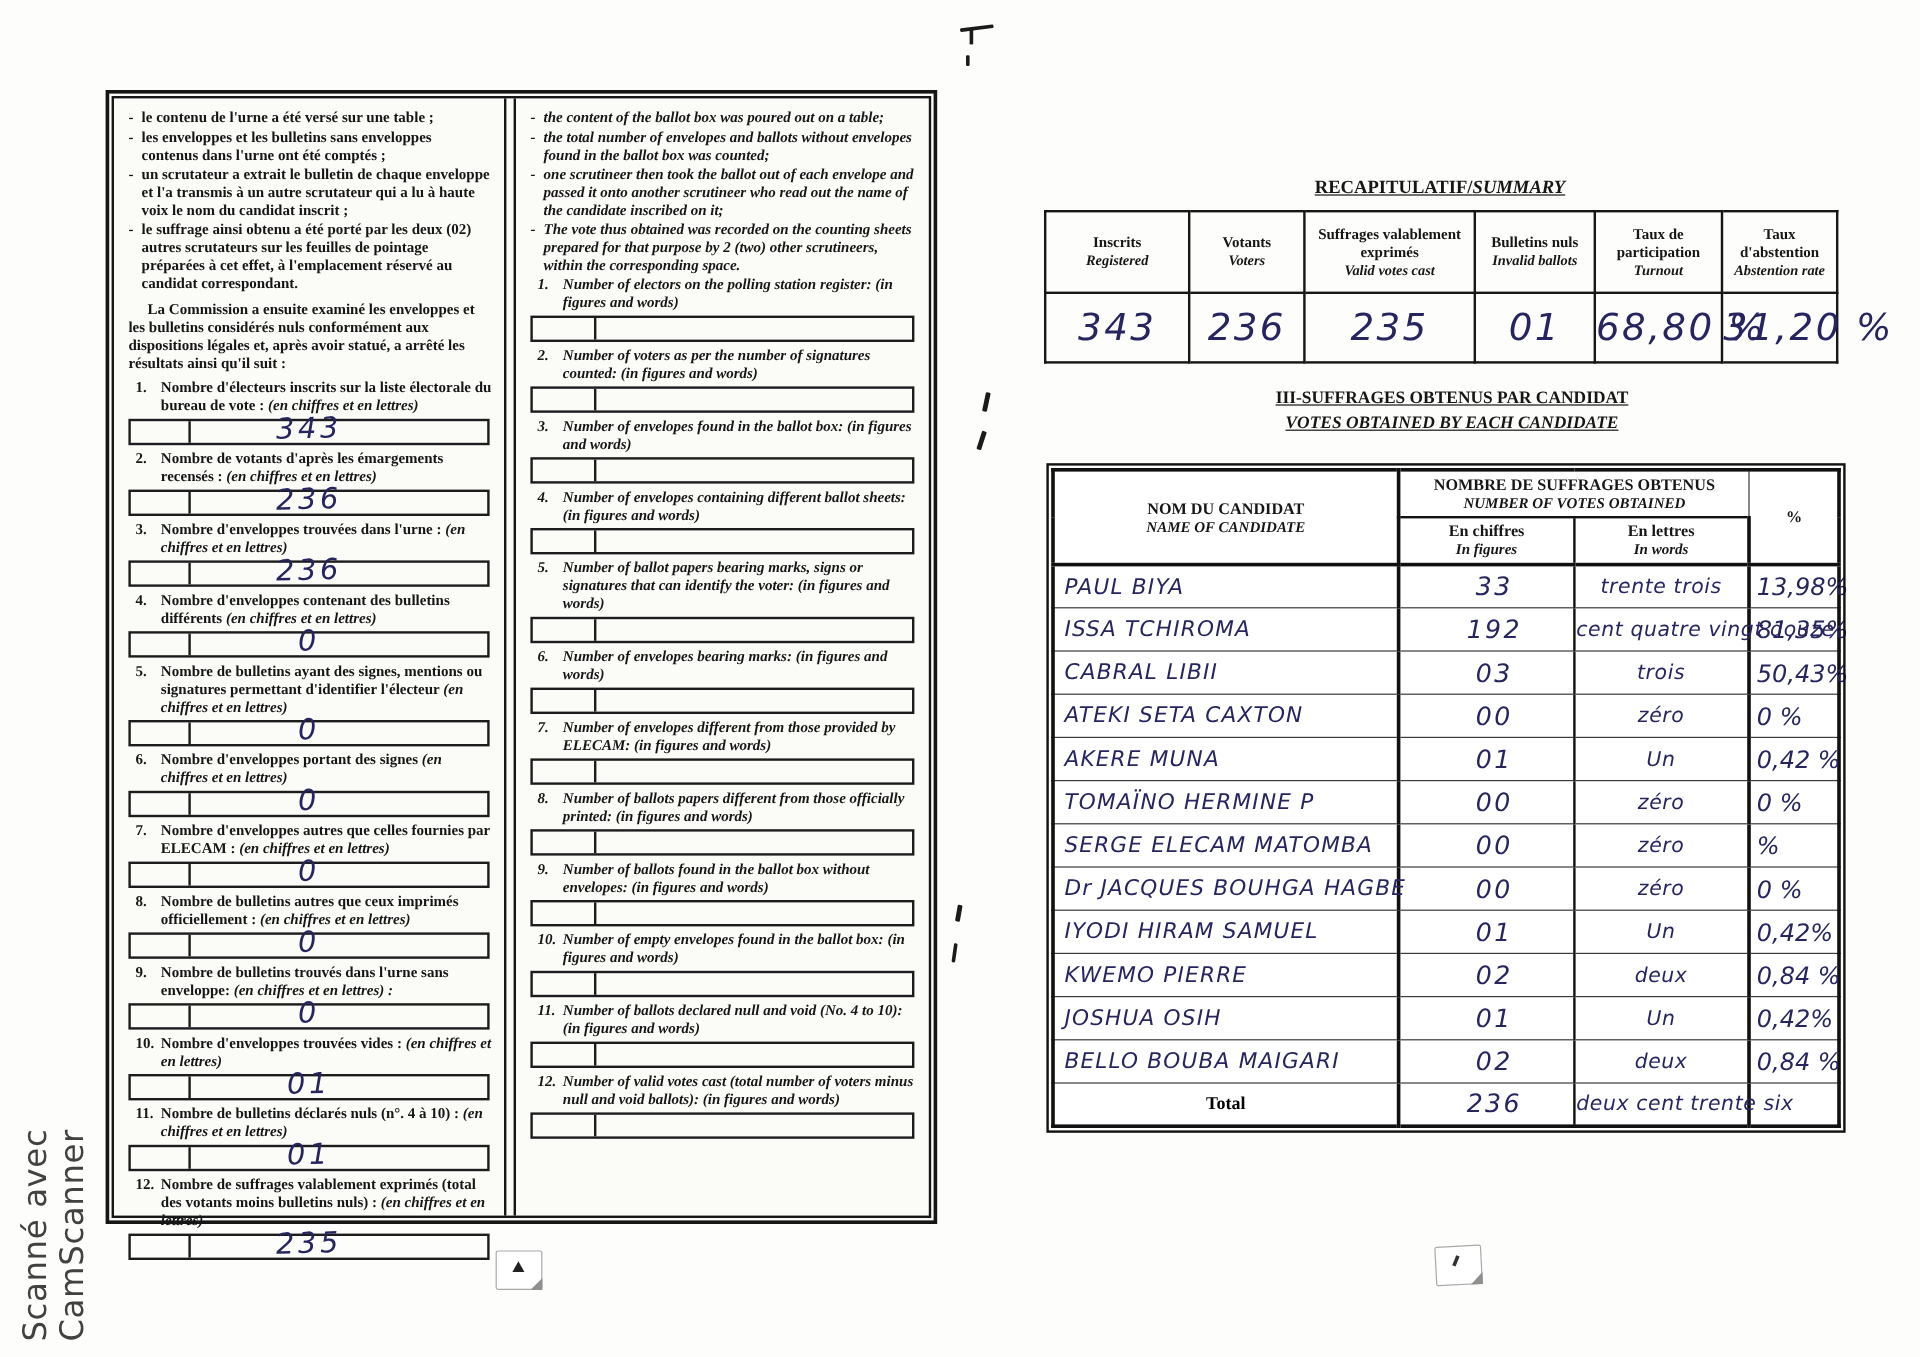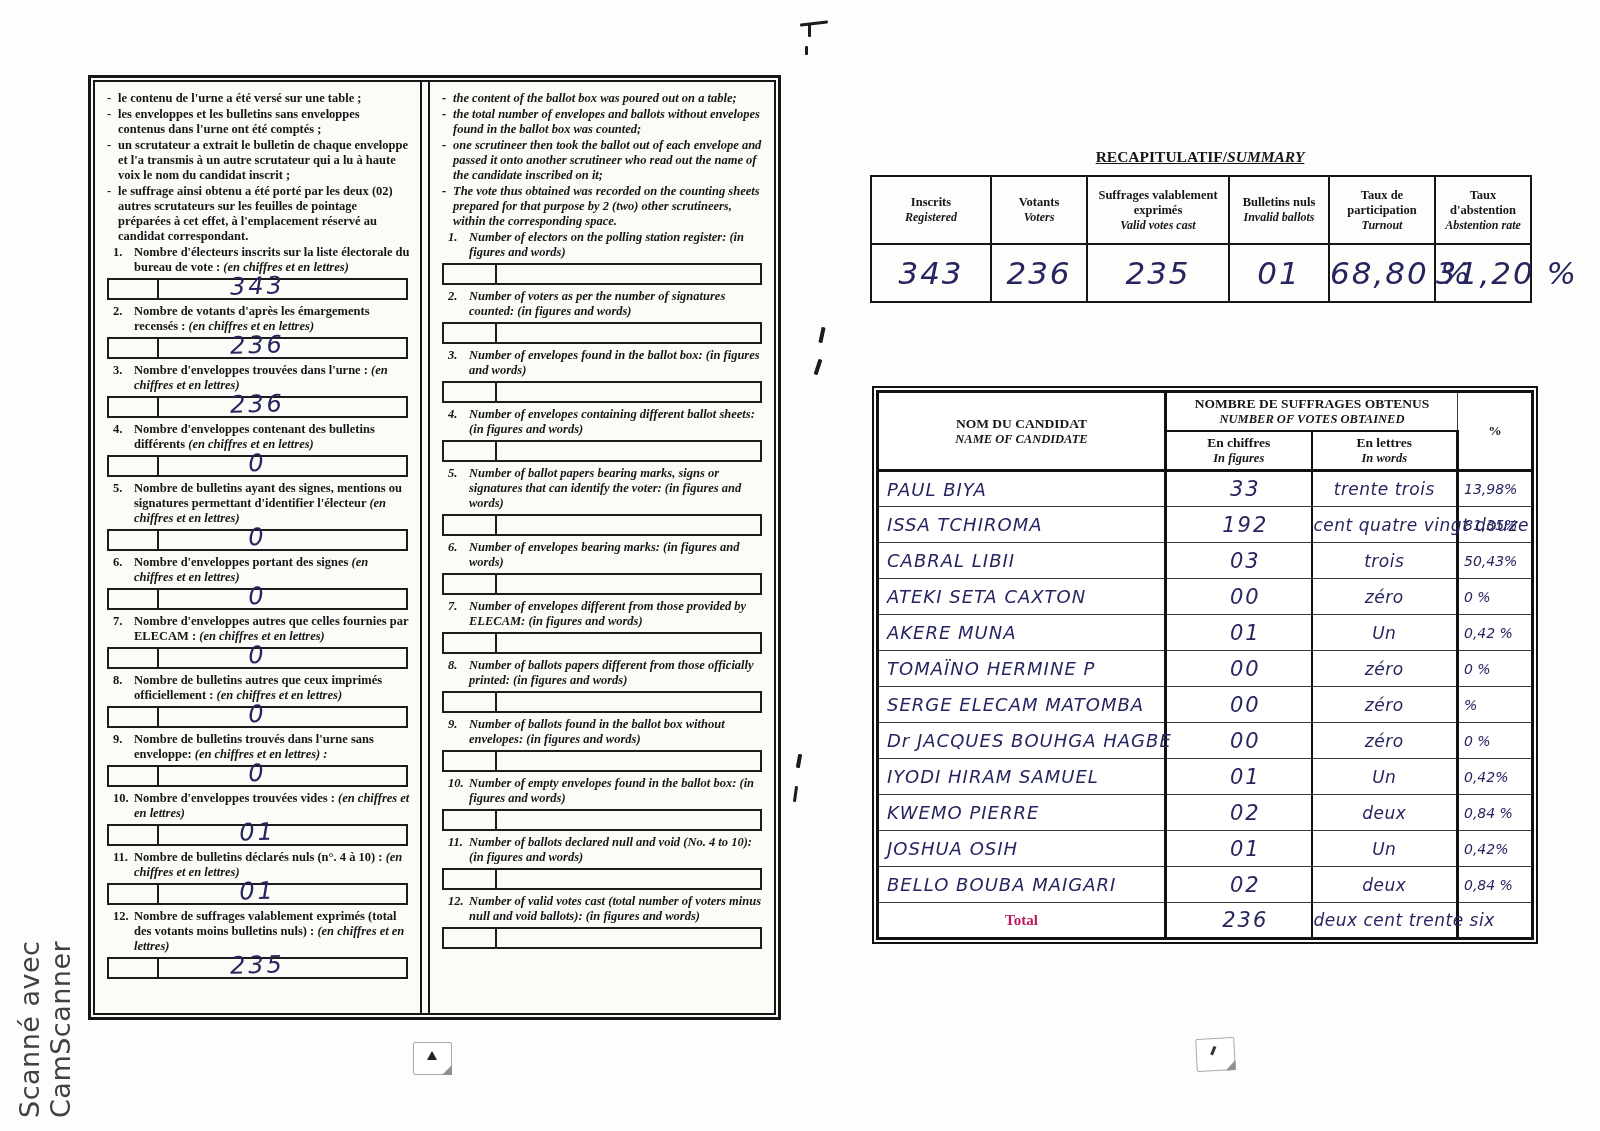--- a/index.html
+++ b/index.html
@@ -68,24 +68,24 @@
   .cand .fr{font-size:13.5px;font-weight:700;}
   .cand .en{font-size:12.5px;font-weight:700;font-style:italic;}
   .cand tbody td{height:36px;vertical-align:middle;}
   .c-name{border-right:3px solid #111 !important;padding-left:8px;margin-top:33px;}
   .c-fig{border-right:2.5px solid #111 !important;padding-left:14px;text-align:center;}
   .c-words{border-right:3px solid #111 !important;text-align:center;}
   .c-pct{padding-left:5px;}
   .c-name .hw{font-size:18px;letter-spacing:1px;white-space:nowrap;}
   .c-fig .hw{font-size:21px;letter-spacing:2px;}
   .c-words .hw{font-size:17px;letter-spacing:.5px;white-space:nowrap;}
-  .c-pct .hw{font-size:14px;white-space:nowrap;}
+  .c-pct .hw{font-size:20px;white-space:nowrap;}
   .total-row td{height:42px;}
   .total-label{text-align:center;font-size:15px;font-weight:700;vertical-align:top;padding-top:2px;
-               border-right:3px solid #111 !important;font-family:"Liberation Serif",serif;color:#be185d;}
+               border-right:3px solid #111 !important;font-family:"Liberation Serif",serif;color:#000000;}
 
   
   .mark{position:absolute;background:#1b1b1b;border-radius:1px;}
   .corner-icon{position:absolute;width:37px;height:31px;background:#fff;border:1.5px solid #a9a9a9;
                border-radius:2px;}
   .corner-icon .fold{position:absolute;right:-1px;bottom:-1px;width:0;height:0;
                      border-left:10px solid transparent;border-bottom:10px solid #8f8f8f;}
   .corner-icon .tri{position:absolute;left:13px;top:8px;width:0;height:0;
                     border-left:5px solid transparent;border-right:5px solid transparent;
                     border-bottom:9px solid #222;}
@@ -118,20 +118,21 @@
             <div class="bullet">
               <span class="dash">-</span>
               <span>un scrutateur a extrait le bulletin de chaque enveloppe et l'a transmis à un autre scrutateur qui a lu à haute voix le nom du candidat inscrit ;</span>
             </div>
 
             <div class="bullet">
               <span class="dash">-</span>
               <span>le suffrage ainsi obtenu a été porté par les deux (02) autres scrutateurs sur les feuilles de pointage préparées à cet effet, à l'emplacement réservé au candidat correspondant.</span>
             </div>
           </div>
+        <div class="para">La Commission a ensuite examiné les enveloppes et les bulletins considérés nuls conformément aux dispositions légales et, après avoir statué, a arrêté les résultats ainsi qu'il suit :</div>
         <div>
 
             <div class="item">
               <div class="item-head">
                 <span class="item-num">1.</span>
                 <span class="item-text"><span>Nombre d'électeurs inscrits sur la liste électorale du bureau de vote :</span> <span class="note">(en chiffres et en lettres)</span></span>
               </div>
               <div class="field-box">
                 <span class="hw hw-box">343</span>
               </div>
@@ -471,20 +472,24 @@
             <span class="hw">68,80 %</span>
           </td>
 
           <td>
             <span class="hw">31,20 %</span>
           </td>
         </tr>
     </tbody>
   </table>
 
+  <div class="votes-title">
+    <div class="l1">III-SUFFRAGES OBTENUS PAR CANDIDAT</div>
+    <div class="l2">VOTES OBTAINED BY EACH CANDIDATE</div>
+  </div>
 
   <div class="cand-wrap">
     <table class="cand">
       <thead>
         <tr>
           <th class="th-name" rowspan="2">
             <div class="fr">NOM DU CANDIDAT</div>
             <div class="en">NAME OF CANDIDATE</div>
           </th>
           <th class="th-votes" colspan="2">

